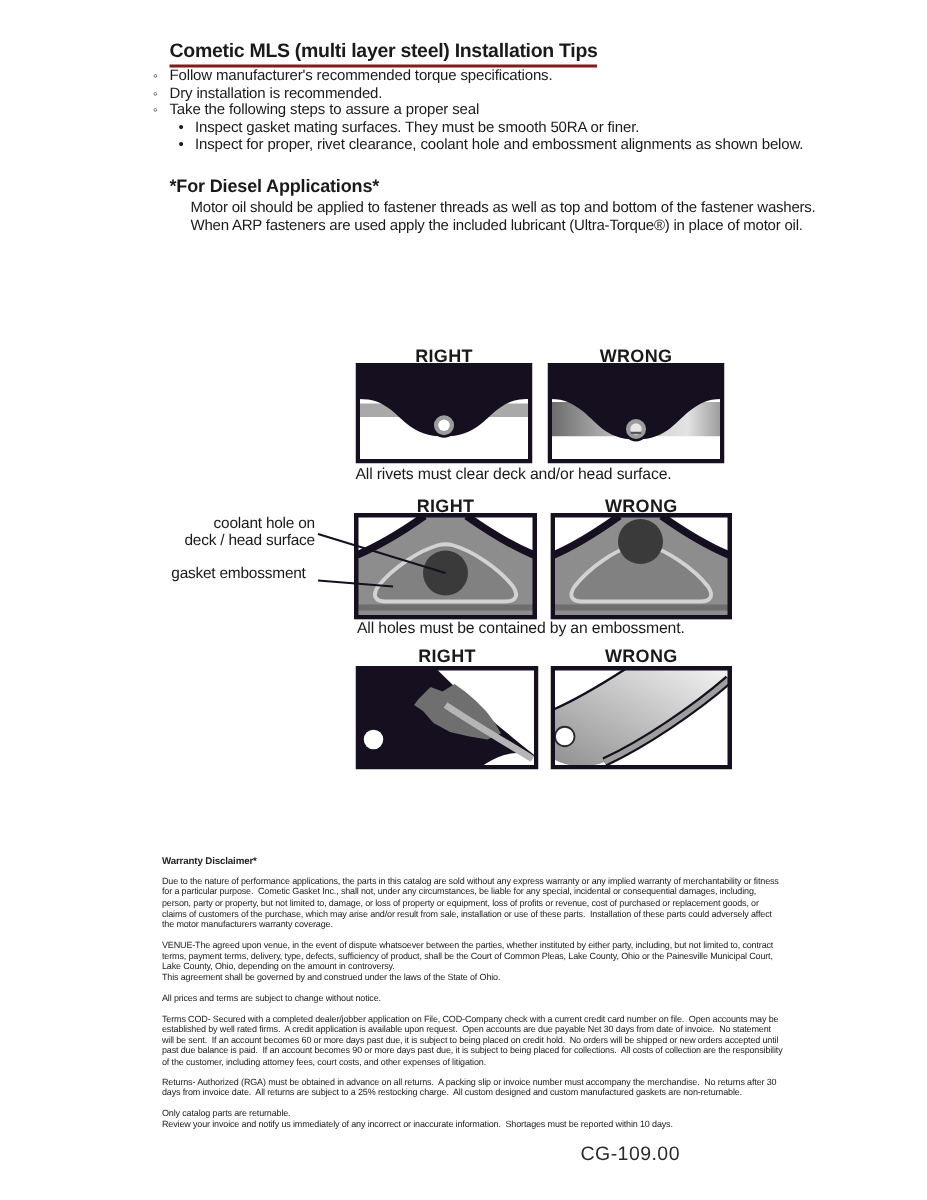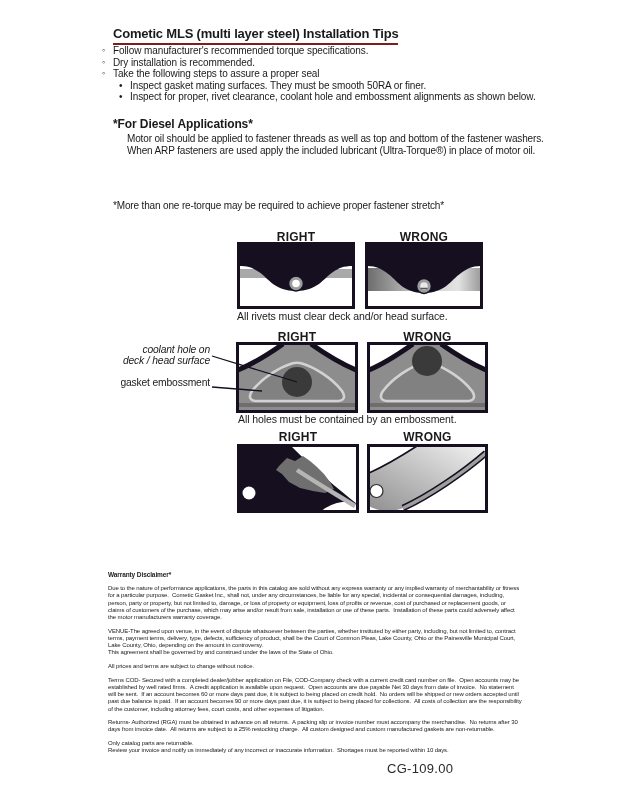--- a/index.html
+++ b/index.html
@@ -6,21 +6,21 @@
   html,body { background:#ffffff; }
   body {
     width:618px; height:800px;
     font-family:"Liberation Sans", sans-serif;
     color:#1a1a1a;
     position:relative; overflow:hidden;
   }
   .page { position:absolute; inset:0; background:#fff; }
 
   .abs { position:absolute; }
-  .prewrap { white-space:pre-wrap;font-style:italic; }
+  .prewrap { white-space:pre-wrap; }
 
   .title {
     left:113px; top:26px;
     font-size:13px; font-weight:700; letter-spacing:-0.2px;
     border-bottom:2px solid #7f1d1d; padding-bottom:2px;
     display:inline-block;
   }
 
   .bullets { left:102px; top:45px; width:480px; font-size:10px; line-height:11.6px; letter-spacing:-0.1px; }
   .bullet-row { position:relative; padding-left:11px; }
@@ -77,21 +77,20 @@
       <span>Inspect gasket mating surfaces.  They must be smooth 50RA or finer.</span>
     </div>
     <div class="bullet-row sub">
       <span class="marker">•</span>
       <span>Inspect for proper, rivet clearance, coolant hole and embossment alignments as shown below.</span>
     </div>
   </div>
 
   <div class="abs diesel-heading">*For Diesel Applications*</div>
   <div class="abs bodytext p1">Motor oil should be applied to fastener threads as well as top and bottom of the fastener washers. When ARP fasteners are used apply the included lubricant (Ultra-Torque®) in place of motor oil.</div>
-  <div class="abs bodytext p3">*More than one re-torque may be required to achieve proper fastener stretch*</div>
 
   <div class="abs rw-label" style="left:237px; top:230px; width:118px;">RIGHT</div>
   <div class="abs rw-label" style="left:365px; top:230px; width:118px;">WRONG</div>
 
   <div class="panel" style="left:237px; top:242px;">
     <svg width="118" height="67" viewBox="0 0 118 67">
       <rect width="118" height="67" fill="#ffffff"></rect>
       <rect x="2" y="27" width="114" height="9" fill="#a9a9a9"></rect>
       <rect x="2" y="36" width="114" height="29" fill="#ffffff"></rect>
       <path d="M2,2 H116 V24 C106,24 102,26 96,30 C86,37 80,49 59,49 C38,49 32,37 22,30 C16,26 12,24 2,24 Z" fill="#150f20"></path>
@@ -122,21 +121,21 @@
     </svg>
   </div>
 
   <div class="abs caption" style="left:237px; top:311px;">All rivets must clear deck and/or head surface.</div>
 
   <div class="abs rw-label" style="left:236px; top:330px; width:122px;">RIGHT</div>
   <div class="abs rw-label" style="left:367px; top:330px; width:121px;">WRONG</div>
 
   <div class="abs side-label prewrap" style="top:345px;">coolant hole on
 deck / head surface</div>
-  <div class="abs side-label" style="top:378px;">gasket embossment</div>
+  <div class="abs side-label" style="top:378px;text-align:center;">gasket embossment</div>
 
   <svg class="abs leader" style="left:210px; top:344px;" width="160" height="70" viewBox="0 0 160 70">
     <line x1="2" y1="12" x2="87" y2="38" stroke="#150f20" stroke-width="1.3"></line>
     <line x1="2" y1="43" x2="52" y2="47" stroke="#150f20" stroke-width="1.3"></line>
   </svg>
 
   <div class="panel" style="left:236px; top:342px;">
     <svg width="122" height="71" viewBox="0 0 122 71">
       <rect width="122" height="71" fill="#8d8d8d"></rect>
       <path d="M2,2 H47 C30,14 14,23 2,28 Z" fill="#ffffff"></path>

